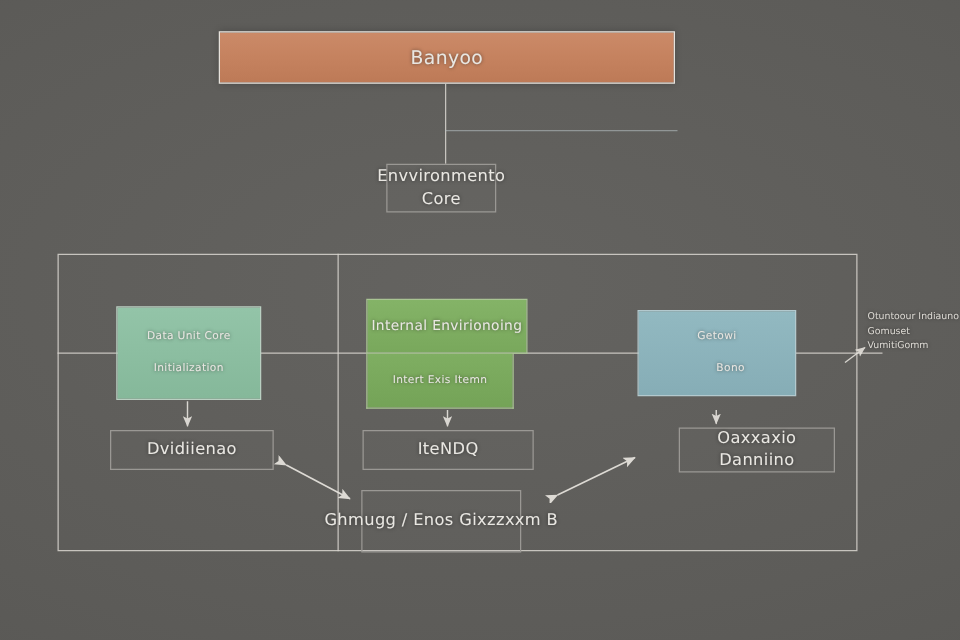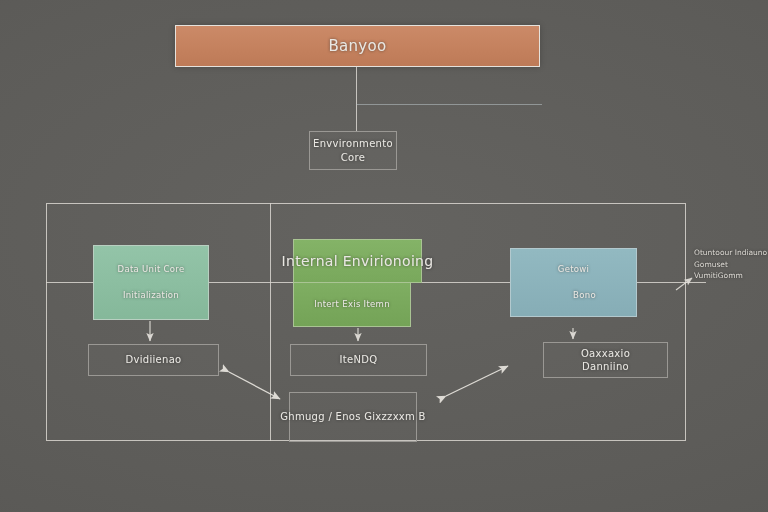--- a/index.html
+++ b/index.html
@@ -45,27 +45,27 @@
     border: 1px solid #e6e2dc;
     background: linear-gradient(180deg, #cb8a68 0%, #c5825f 50%, #bd7a57 100%);
     box-shadow: 0 0 6px rgba(0,0,0,0.22);
     font-size: 15px;
   }
 
   
   .plain {
     border: 1px solid #9a9894;
     background: rgba(255,255,255,0.015);
-    font-size: 10px;
+    font-size: 13px;
     align-items: center;
   }
 
   
   .teal   { background: linear-gradient(180deg,#93c4a8 0%, #85b89a 100%); border: 1px solid #b9cfc1; font-size: 8.5px; }
-  .green  { background: linear-gradient(180deg,#84b367 0%, #79a85c 100%); border: 1px solid #a9c493; font-size: 14px; }
+  .green  { background: linear-gradient(180deg,#84b367 0%, #79a85c 100%); border: 1px solid #a9c493; font-size: 11px; }
   .green2 { background: linear-gradient(180deg,#7fae62 0%, #74a357 100%); border: 1px solid #a9c493; border-top: none; font-size: 8.5px; }
   .blue   { background: linear-gradient(180deg,#92b9c1 0%, #86adb6 100%); border: 1px solid #b3c9ce; font-size: 8.5px; }
 
   
   .hline, .vline {
     position: absolute;
     background: #d9d6d0;
     opacity: 0.85;
   }
   .hline { height: 1px; }

